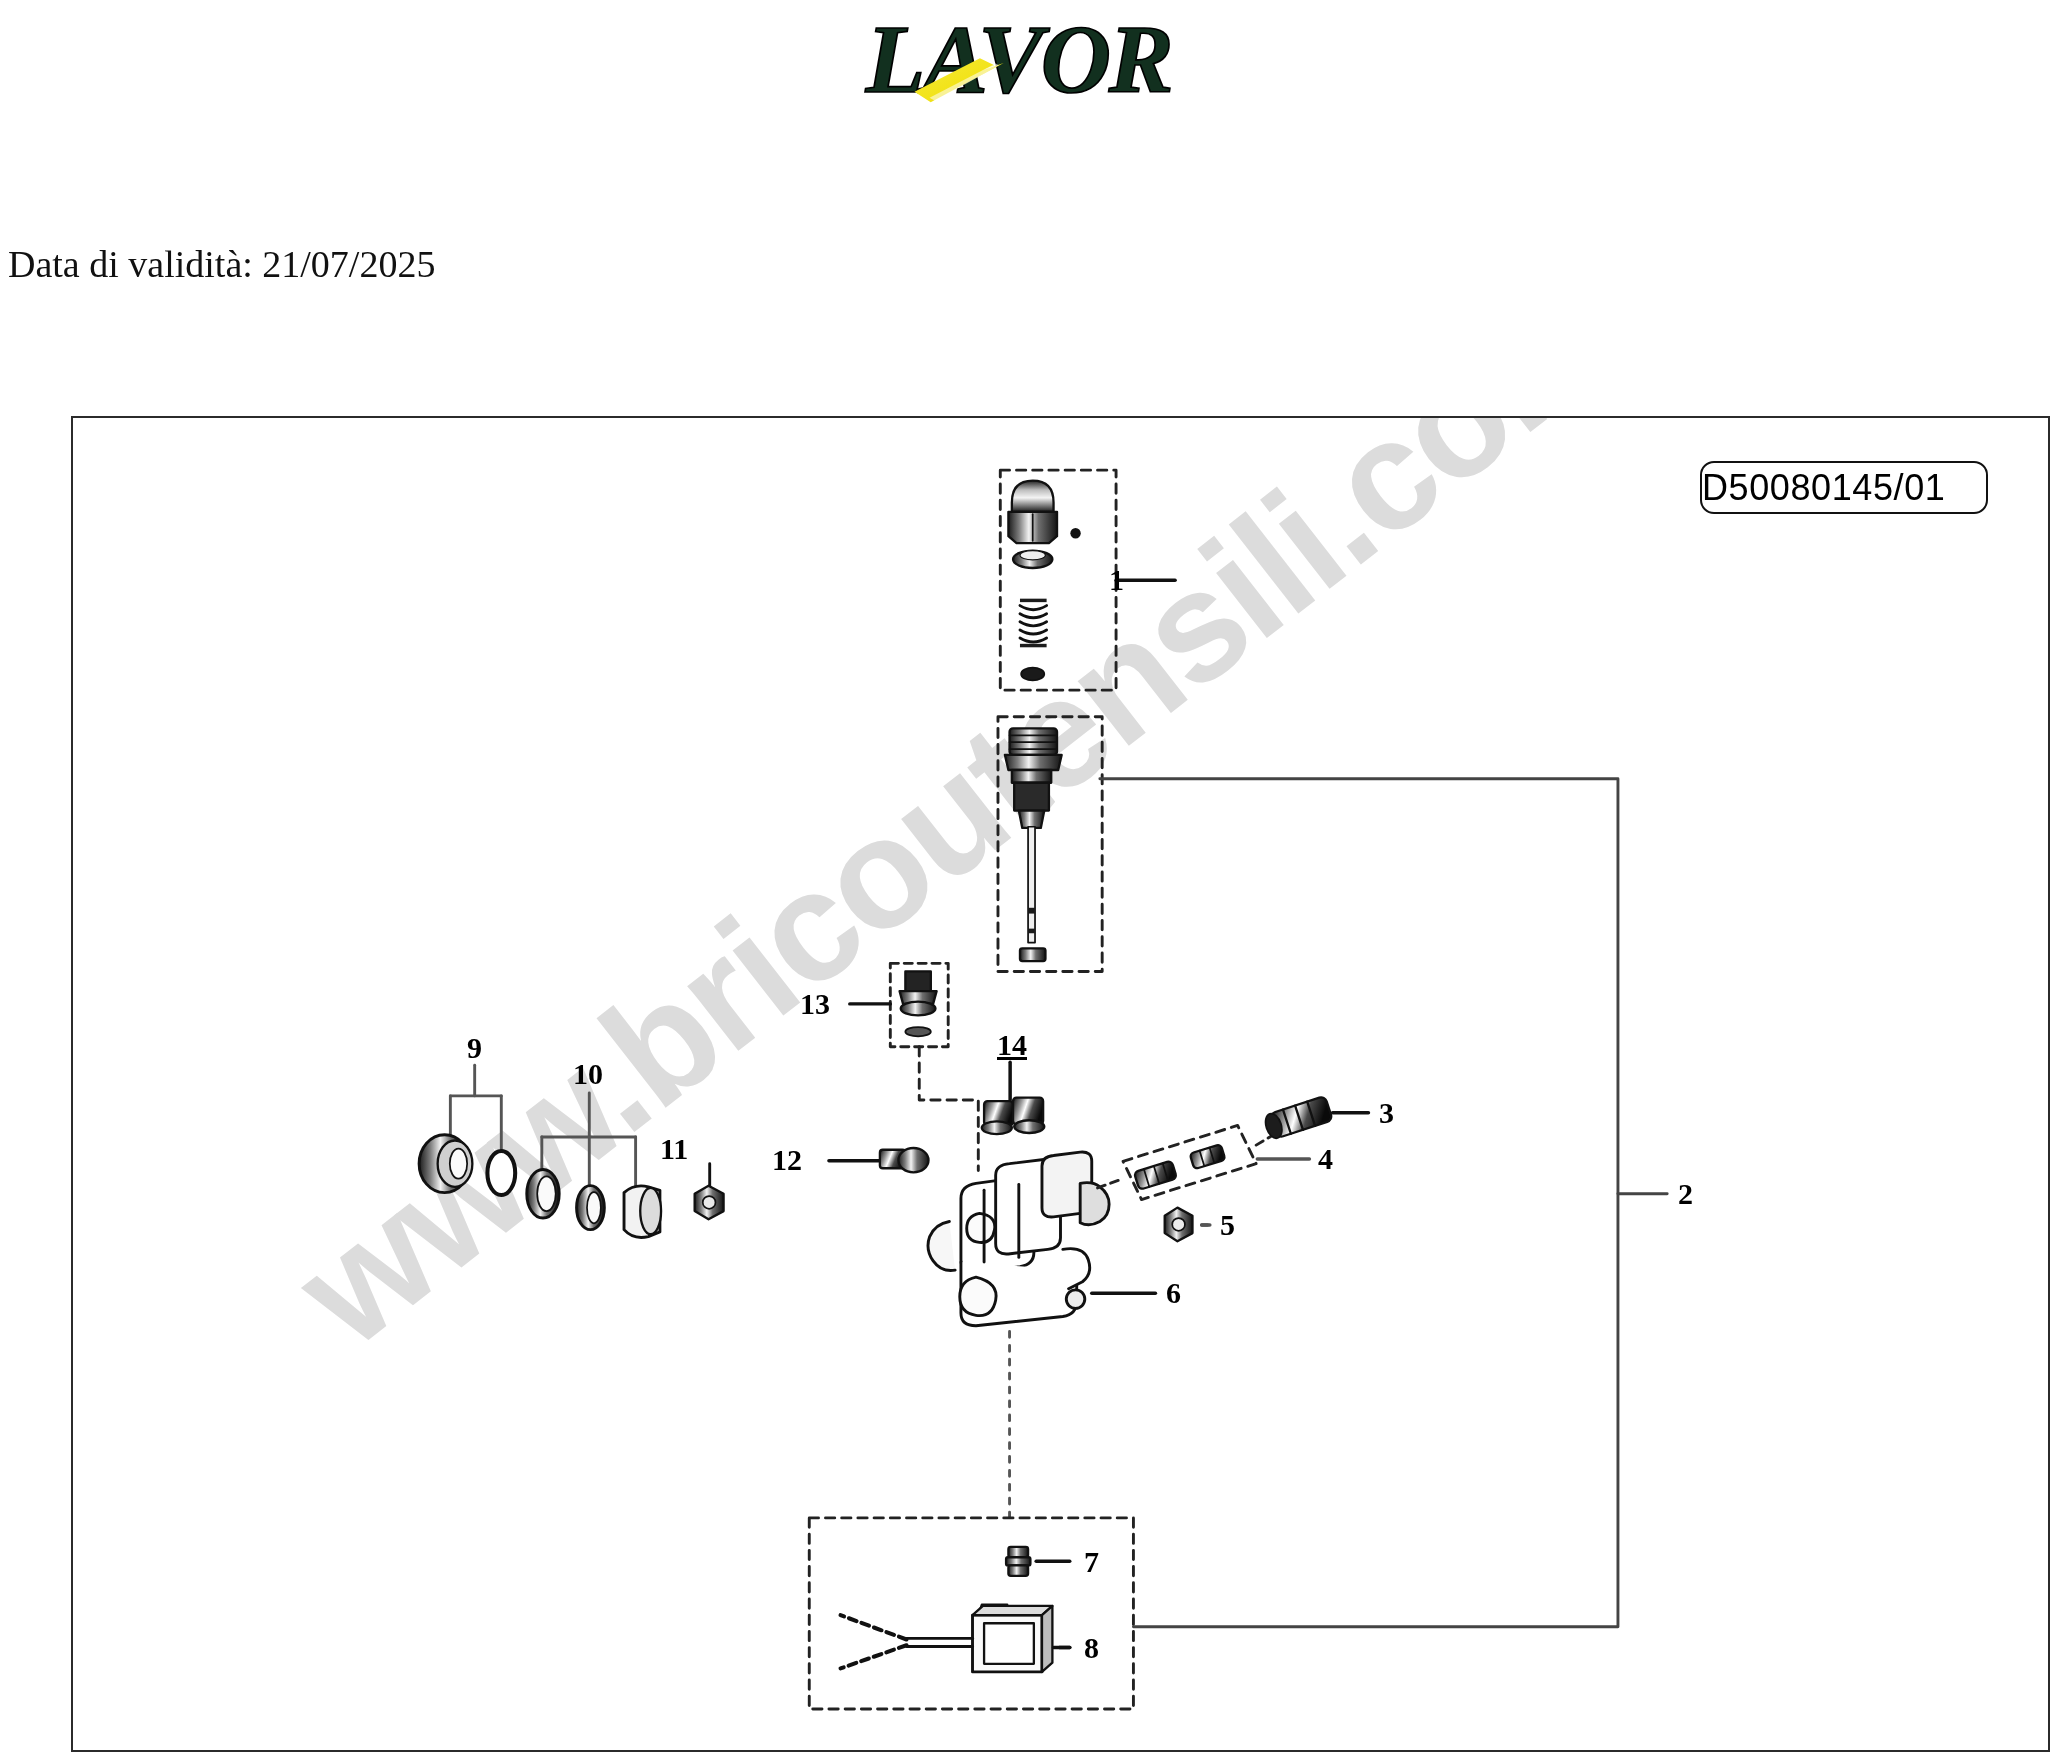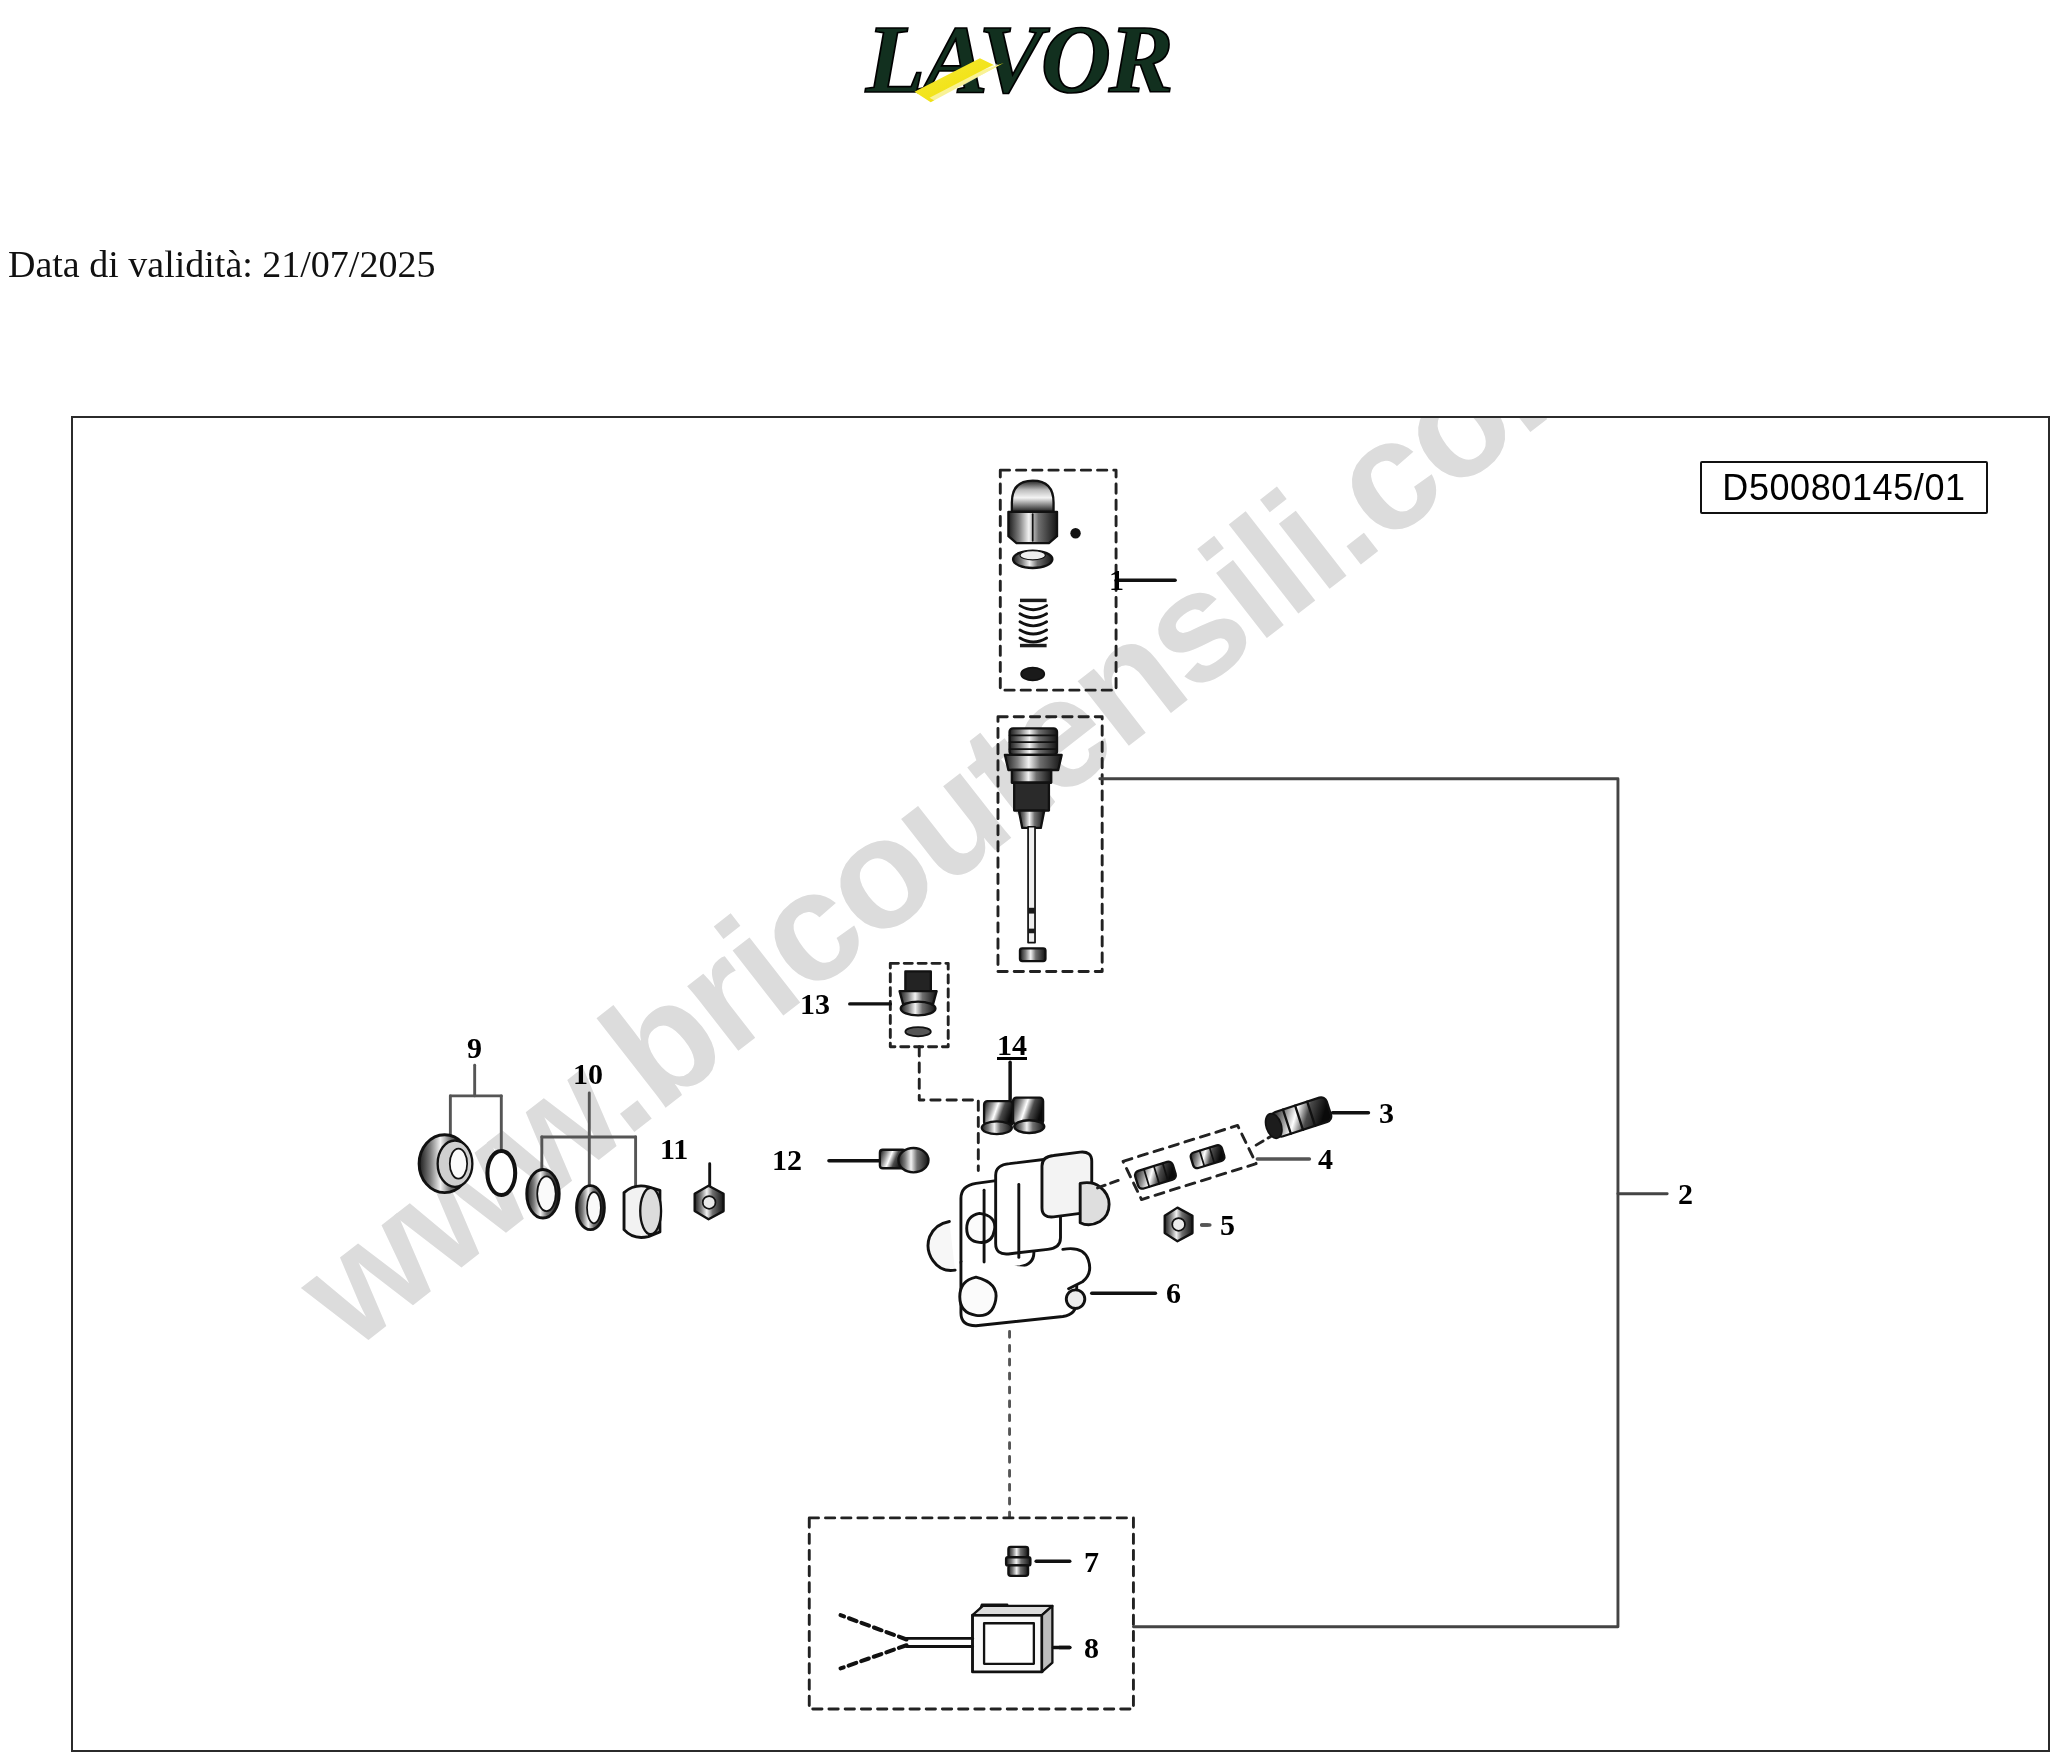--- a/index.html
+++ b/index.html
@@ -81,25 +81,25 @@
   }
 
   
   .dwg-badge {
     position: absolute;
     left: 1700px;
     top: 461px;
     min-width: 288px;
     height: 53px;
     border: 2.9px solid #111;
-    border-radius: 2px;
+    border-radius: 14px;
     background: #fff;
     display: flex;
     align-items: center;
-    justify-content: center;
+    justify-content: flex-start;
     font-family: "Liberation Sans", sans-serif;
     font-size: 36px;
     letter-spacing: 0.6px;
     color: #000;
     box-sizing: border-box;
   }
 
   
   .draw-svg {
     position: absolute;

